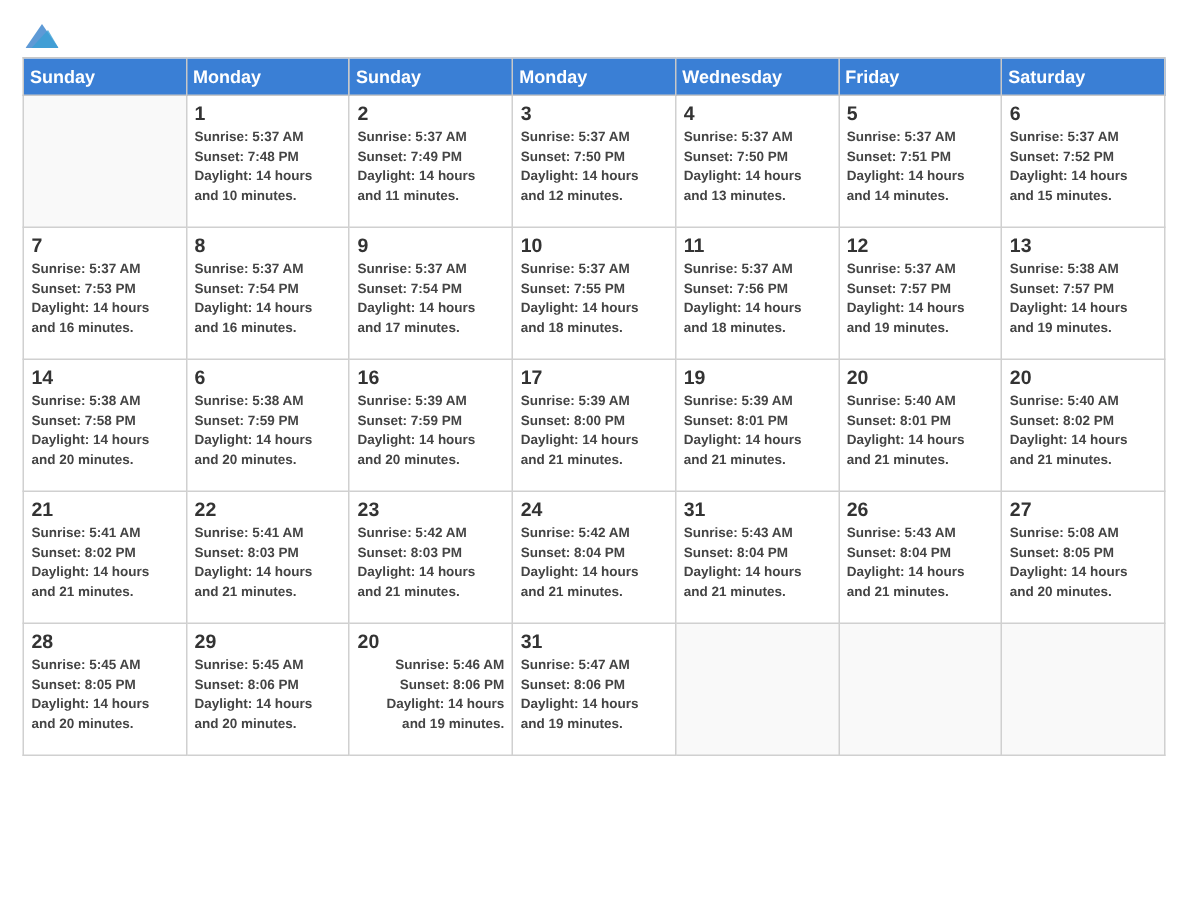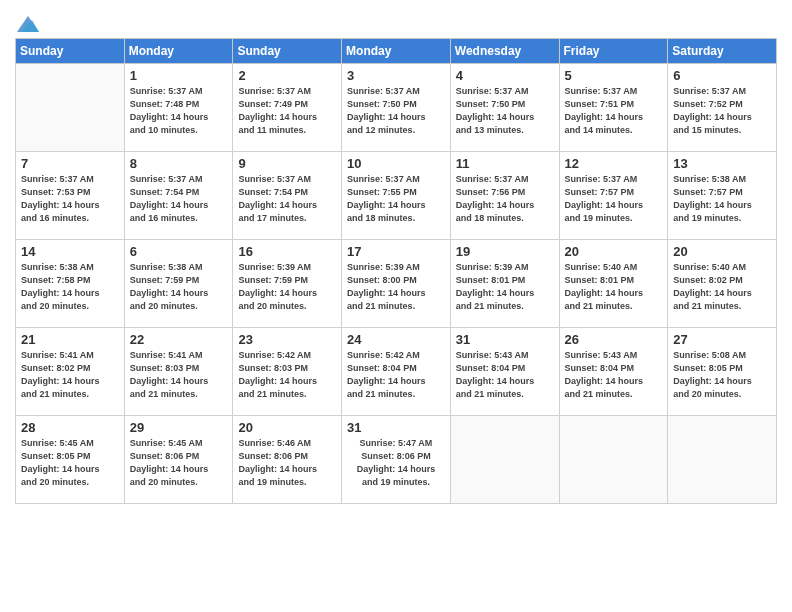--- a/index.html
+++ b/index.html
@@ -337,28 +337,28 @@
         </td>
         <td>
           <span class="day-number">29</span>
           <div class="day-info" style="white-space: pre-line;">Sunrise: 5:45 AM
 Sunset: 8:06 PM
 Daylight: 14 hours
 and 20 minutes.</div>
         </td>
         <td>
           <span class="day-number">20</span>
-          <div class="day-info" style="white-space: pre-line;">Sunrise: 5:46 AM
+          <div class="day-info" style="white-space: pre-line; text-align: right;">Sunrise: 5:46 AM
 Sunset: 8:06 PM
 Daylight: 14 hours
 and 19 minutes.</div>
         </td>
         <td>
           <span class="day-number">31</span>
-          <div class="day-info" style="white-space: pre-line; text-align: center;">Sunrise: 5:47 AM
+          <div class="day-info" style="white-space: pre-line;">Sunrise: 5:47 AM
 Sunset: 8:06 PM
 Daylight: 14 hours
 and 19 minutes.</div>
         </td>
         <td class="empty"></td>
         <td class="empty"></td>
         <td class="empty"></td>
       </tr>
     </tbody>
 </table>

